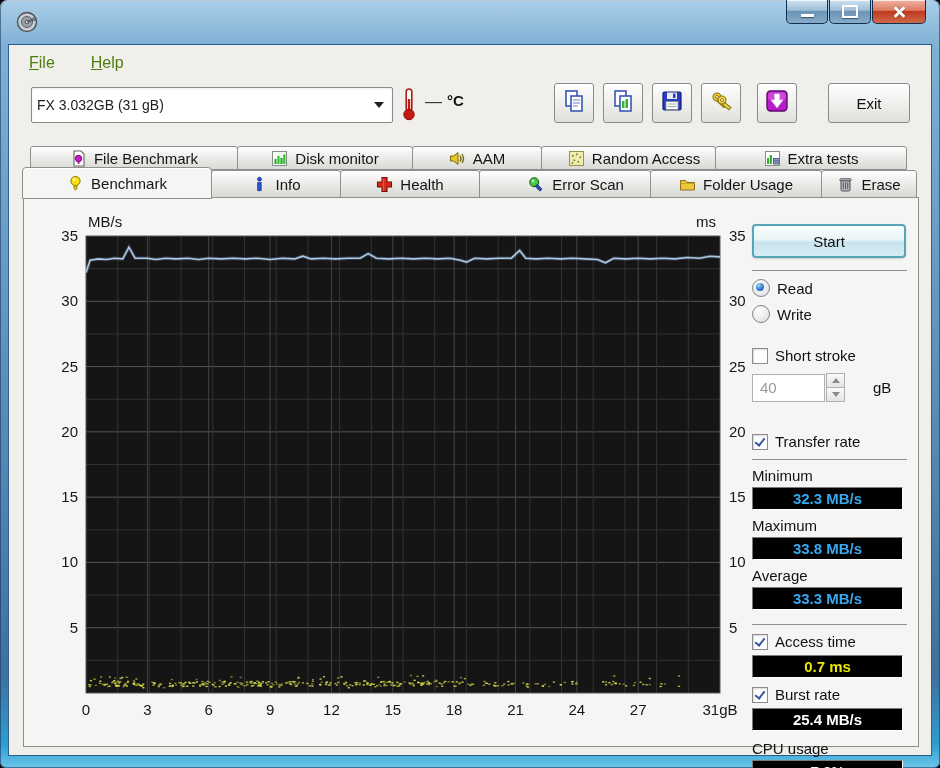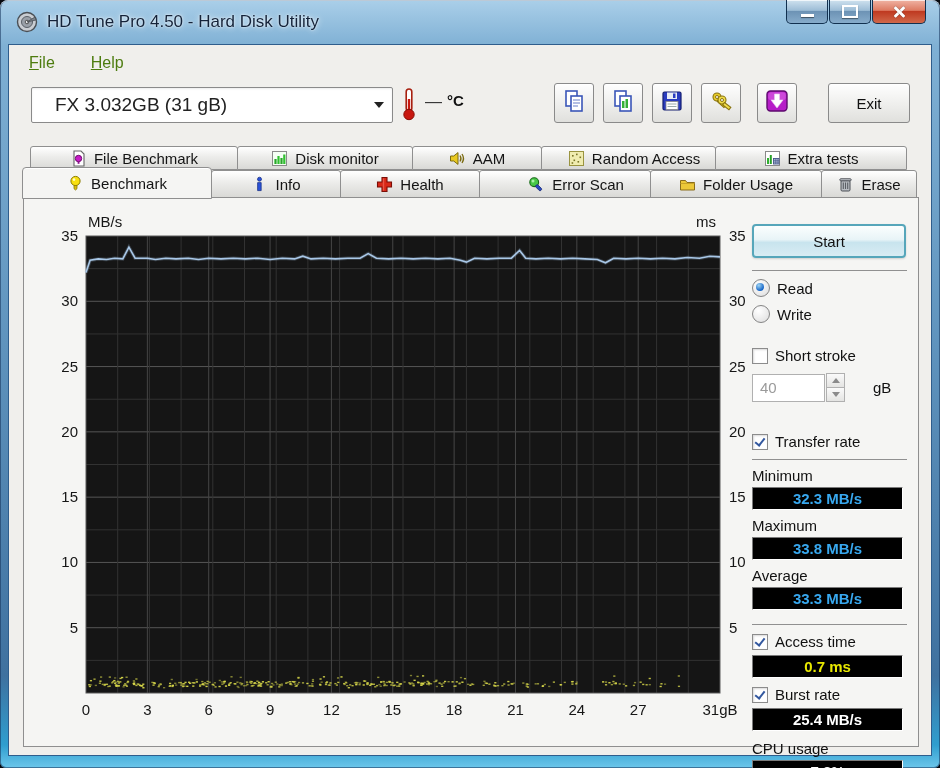--- a/index.html
+++ b/index.html
@@ -21,21 +21,21 @@
   .glyph-close:before,.glyph-close:after{content:"";position:absolute;left:6px;top:0;width:3px;height:14px;background:#fff;border-radius:1px;box-shadow:0 0 1px rgba(0,0,0,.6);}
   .glyph-close:before{transform:rotate(45deg);}.glyph-close:after{transform:rotate(-45deg);}
   
   .client{position:absolute;left:8px;right:8px;top:44px;bottom:12px;background:#f0efec;border:1px solid #2f5d8c;}
   .menubar{display:flex;gap:36px;padding:9px 0 6px 20px;font-size:16px;color:#4d7c0f;}
   .menu-item{cursor:default;}
   .menu-item::first-letter{text-decoration:underline;}
   
   .toolbar{position:absolute;left:0;top:38px;right:0;height:46px;}
   .combo{position:absolute;left:22px;top:4px;width:360px;height:34px;background:#fff;border:1px solid #8a8a8a;border-radius:2px;display:flex;align-items:center;box-shadow:inset 0 1px 2px rgba(0,0,0,.08);}
-  .combo-text{flex:1;padding-left:23px;font-size:19px;color:#222;}
+  .combo-text{flex:1;padding-left:5px;font-size:14px;color:#222;}
   .combo-arrow{width:26px;display:flex;align-items:center;justify-content:center;}
   .combo-arrow i{width:0;height:0;border-left:5px solid transparent;border-right:5px solid transparent;border-top:6px solid #222;}
   .thermo{position:absolute;left:392px;top:4px;width:16px;height:34px;}
   .temp-dash{position:absolute;left:416px;top:9px;font-size:17px;color:#333;}
   .temp-unit{position:absolute;left:438px;top:9px;font-size:15px;font-weight:bold;color:#111;}
   .tbtns{position:absolute;left:545px;top:0px;display:flex;gap:9px;}
   .tbtn{width:38px;height:38px;border:1px solid #8a8a8a;border-radius:3px;background:linear-gradient(180deg,#fefefe,#eeeeec 55%,#e0e0dd);display:flex;align-items:center;justify-content:center;box-shadow:inset 0 1px 0 #fff;}
   .tbtn svg{width:24px;height:24px;}
   .tbtn.gap{margin-left:7px;}
   .exit-btn{position:absolute;left:819px;top:0px;width:80px;height:38px;border:1px solid #8a8a8a;border-radius:3px;
@@ -82,21 +82,20 @@
 
     <div class="titlebar">
       <span class="title-icon">
         <svg viewBox="0 0 22 22">
           <circle cx="11" cy="11" r="9.5" fill="#c9cdd2" stroke="#4a4f55" stroke-width="1.4"></circle>
           <circle cx="11" cy="11" r="5.5" fill="#9aa0a8" stroke="#5a6068" stroke-width="1"></circle>
           <circle cx="11" cy="11" r="1.8" fill="#e8eaec" stroke="#555"></circle>
           <path d="M11 11 L19 6 L20 9 Z" fill="#7d848c" stroke="#4a4f55" stroke-width="0.8"></path>
         </svg>
       </span>
-      <span class="title-text">HD Tune Pro 4.50 - Hard Disk Utility</span>
       <div class="winbtns">
         <div class="winbtn">
             <span class="glyph-min"></span>
           </div>
         <div class="winbtn">
             <span class="glyph-max"></span>
           </div>
         <div class="winbtn close">
             <span class="glyph-close"></span>
           </div>

